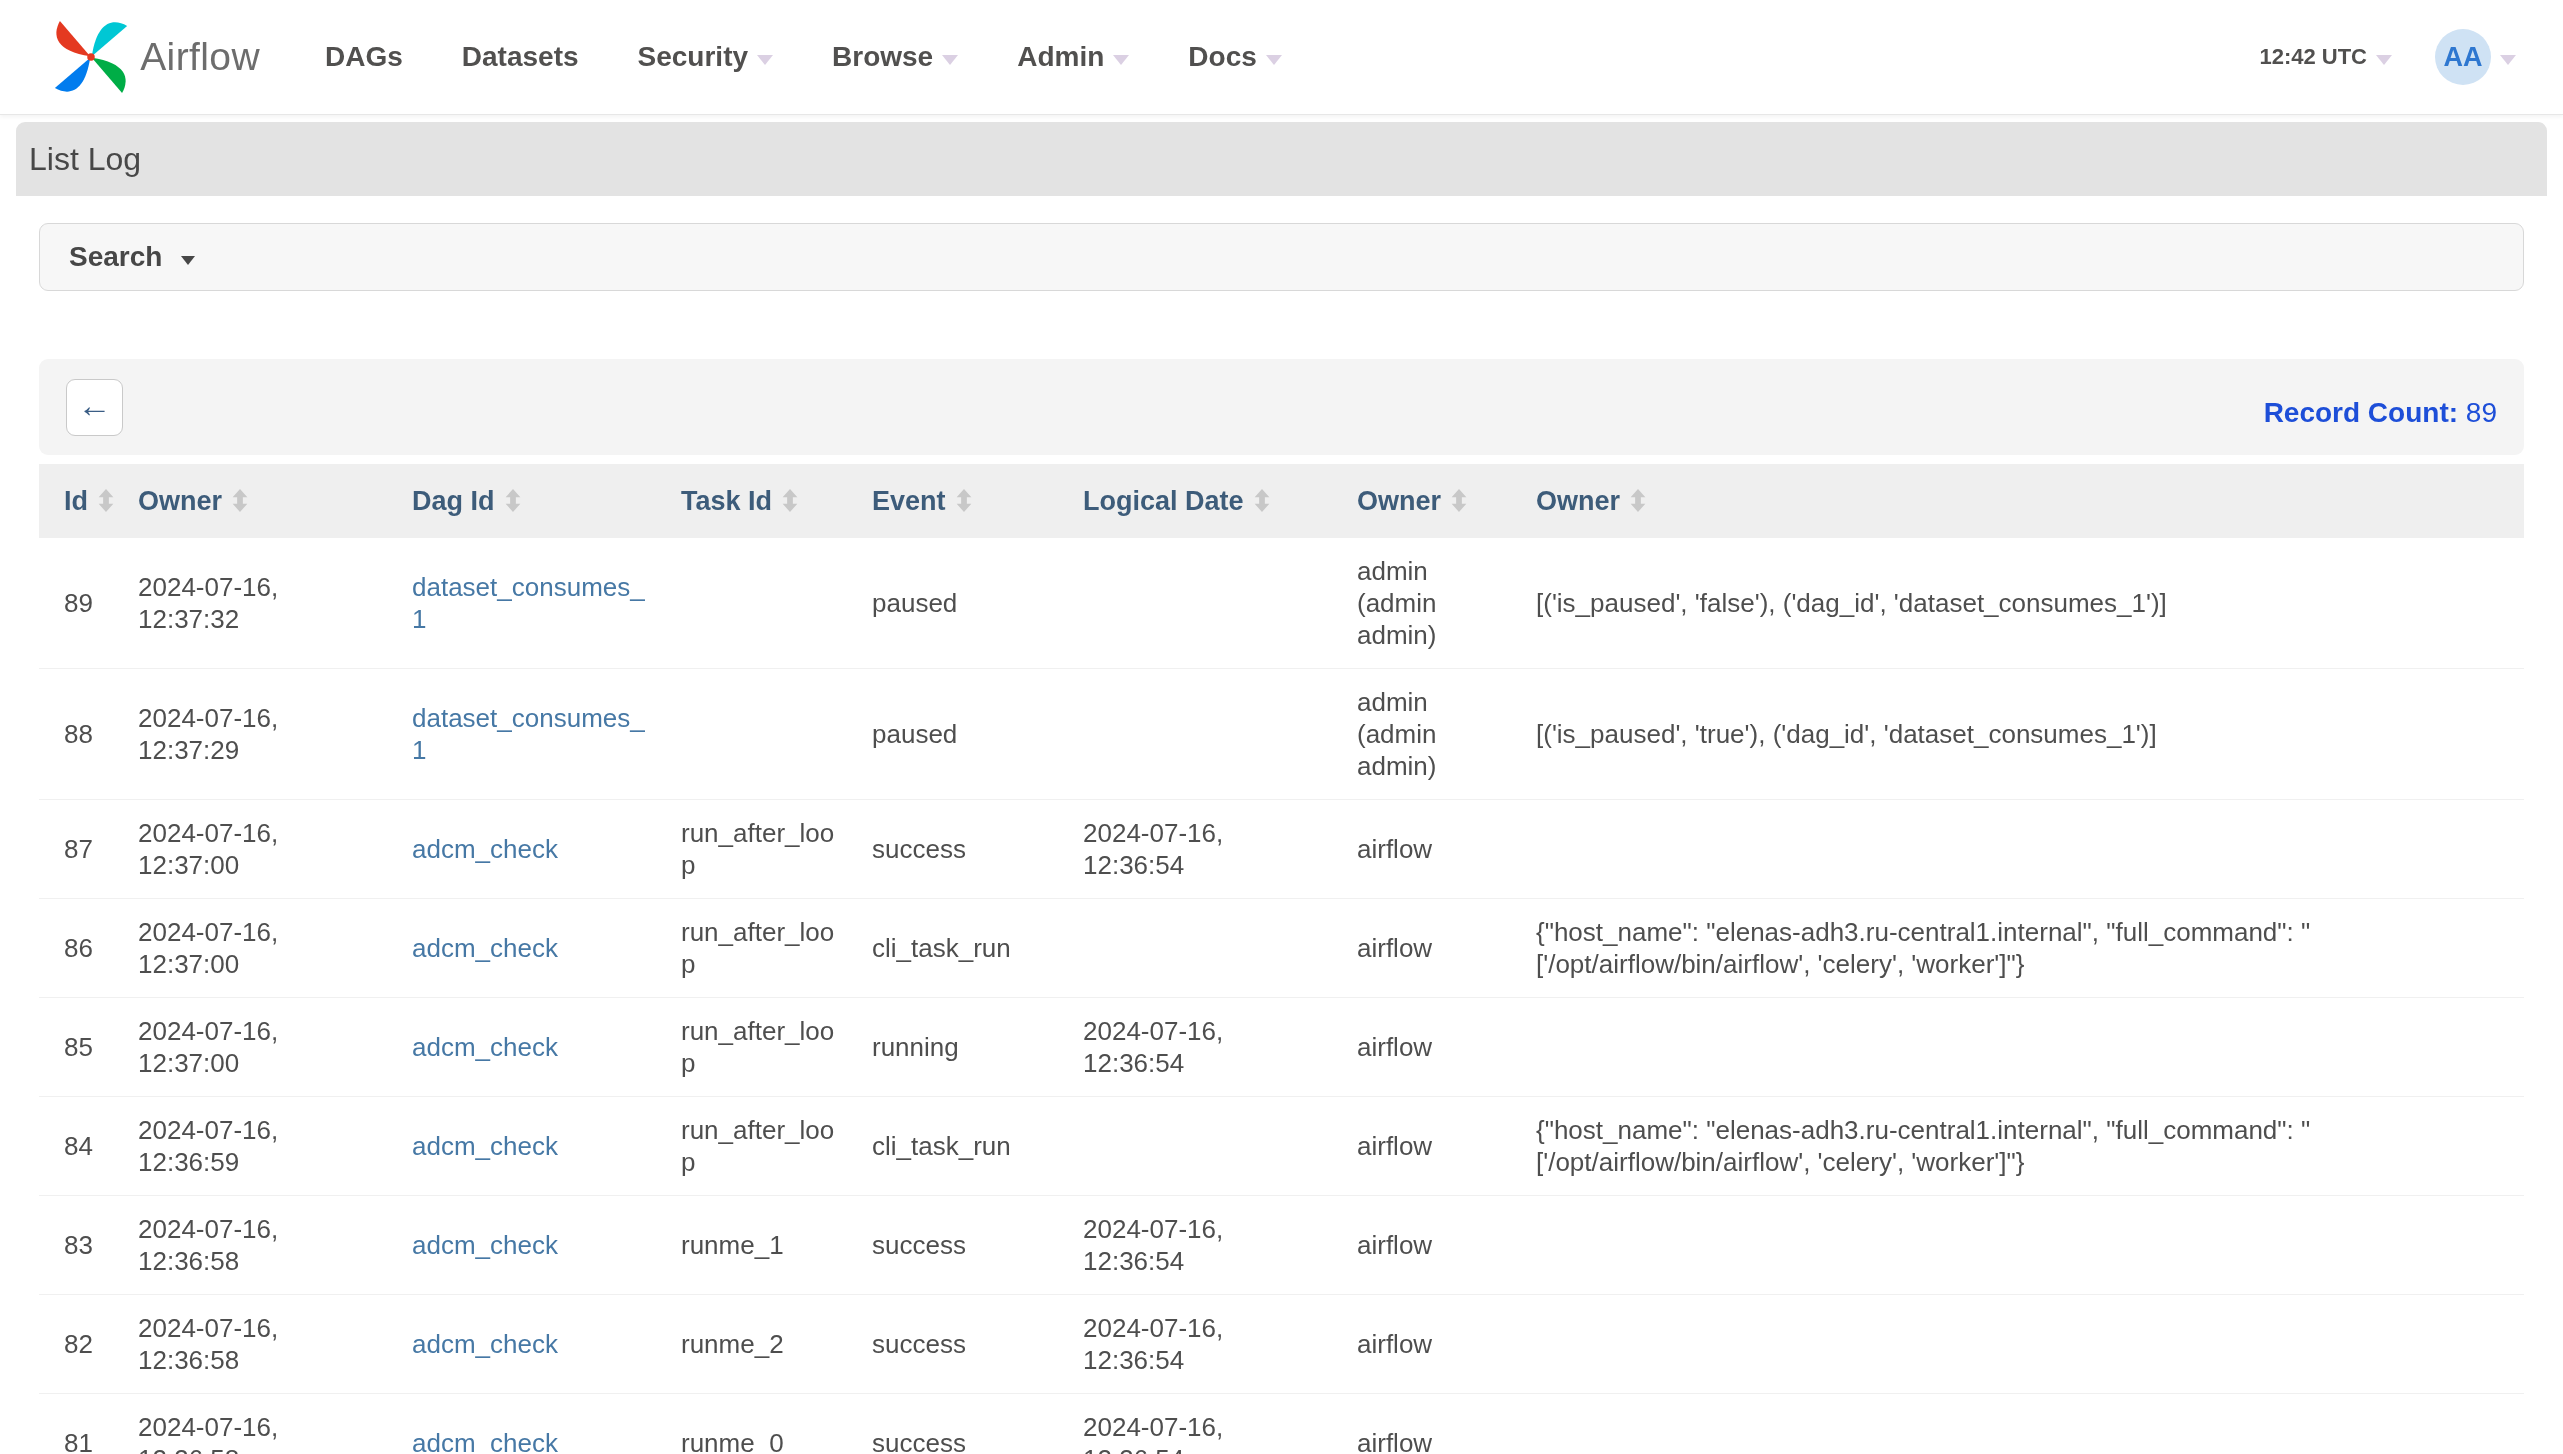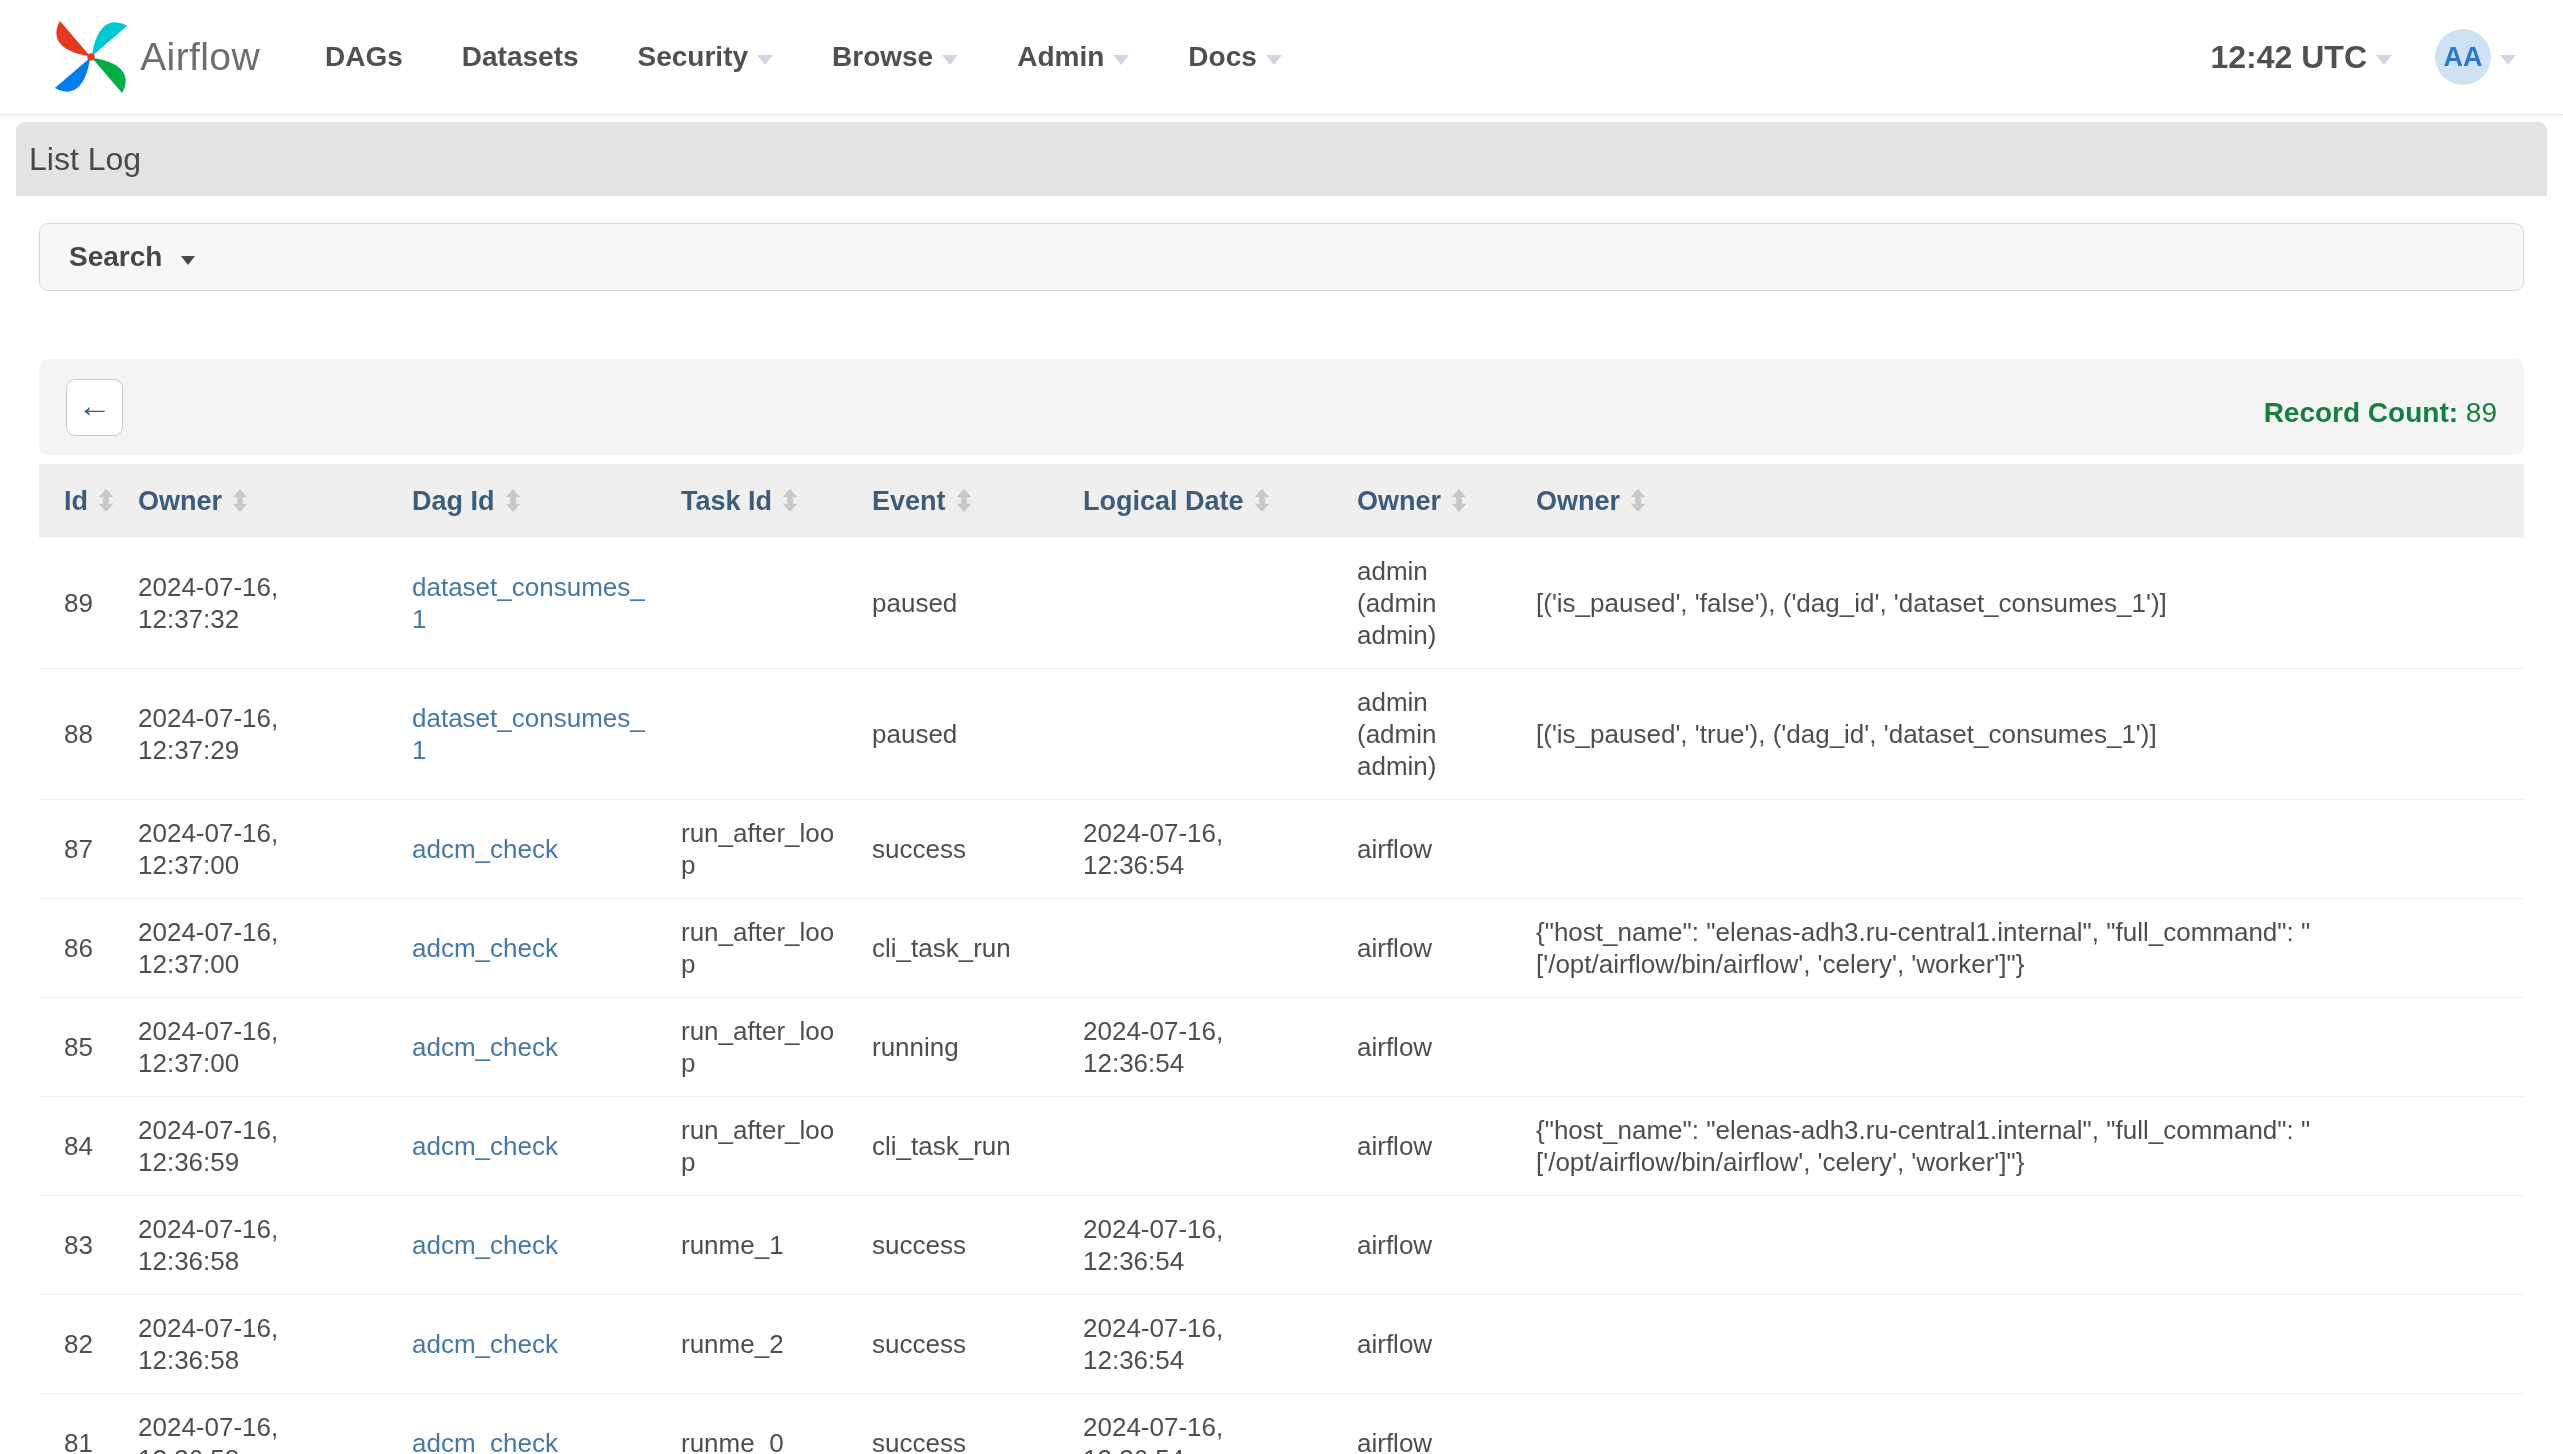--- a/index.html
+++ b/index.html
@@ -23,21 +23,21 @@
     display: flex; align-items: center; margin-right: 59px;
     font-size: 28px; font-weight: bold; color: #51504f; cursor: pointer;
   }
   .caret-down {
     width: 0; height: 0; display: inline-block; margin-left: 9px; margin-top: 5.4px;
     border-left: 8px solid transparent; border-right: 8px solid transparent;
     border-top: 10px solid #dbd0e3;
   }
   .nav-right { margin-left: auto; display: flex; align-items: center; }
   .clock { display: flex; align-items: center; cursor: pointer; }
-  .clock-text { font-size: 32px; font-weight: bold; color: #51504f; }
+  .clock-text { font-size: 22px; font-weight: bold; color: #51504f; }
   .avatar-wrap { display: flex; align-items: center; margin-left: 43px; cursor: pointer; }
   .avatar {
     width: 56px; height: 56px; border-radius: 50%; background: #cfe2f4;
     display: flex; align-items: center; justify-content: center;
     font-size: 27px; font-weight: bold; color: #2e77d0;
   }
 
   
   .panel { margin: 7.2px 16px 0 16px; }
   .panel-header {
@@ -66,21 +66,21 @@
     height: 96px; background: #f4f4f4; border-radius: 9px;
     display: flex; align-items: center; justify-content: space-between;
     padding: 0 27px; margin-bottom: 9px;
   }
   .back-button {
     width: 57px; height: 57px; background: #ffffff; border: 1.8px solid #c9c9c9;
     border-radius: 9px; display: flex; align-items: center; justify-content: center;
     cursor: pointer;
   }
   .back-arrow { font-size: 34px; color: #3a5d85; font-weight: bold; line-height: 1; margin-top: -3.6px; }
-  .record-count { font-size: 28px; color: #15803d; margin-top: 12px; }
+  .record-count { font-size: 28px; color: #1d4ed8; margin-top: 12px; }
   .record-count .rc-label { font-weight: bold; }
 
   
   table.log-table { width: 100%; border-collapse: collapse; table-layout: fixed; }
   .log-table th {
     background: #efefef; text-align: left; font-size: 27px; font-weight: bold;
     color: #3d5c7a; padding: 21.5px 9px 21.5px 25px; white-space: nowrap; cursor: pointer;
   }
   .sort-icon { margin-left: 9px; vertical-align: -3.6px; }
   .log-table td {

